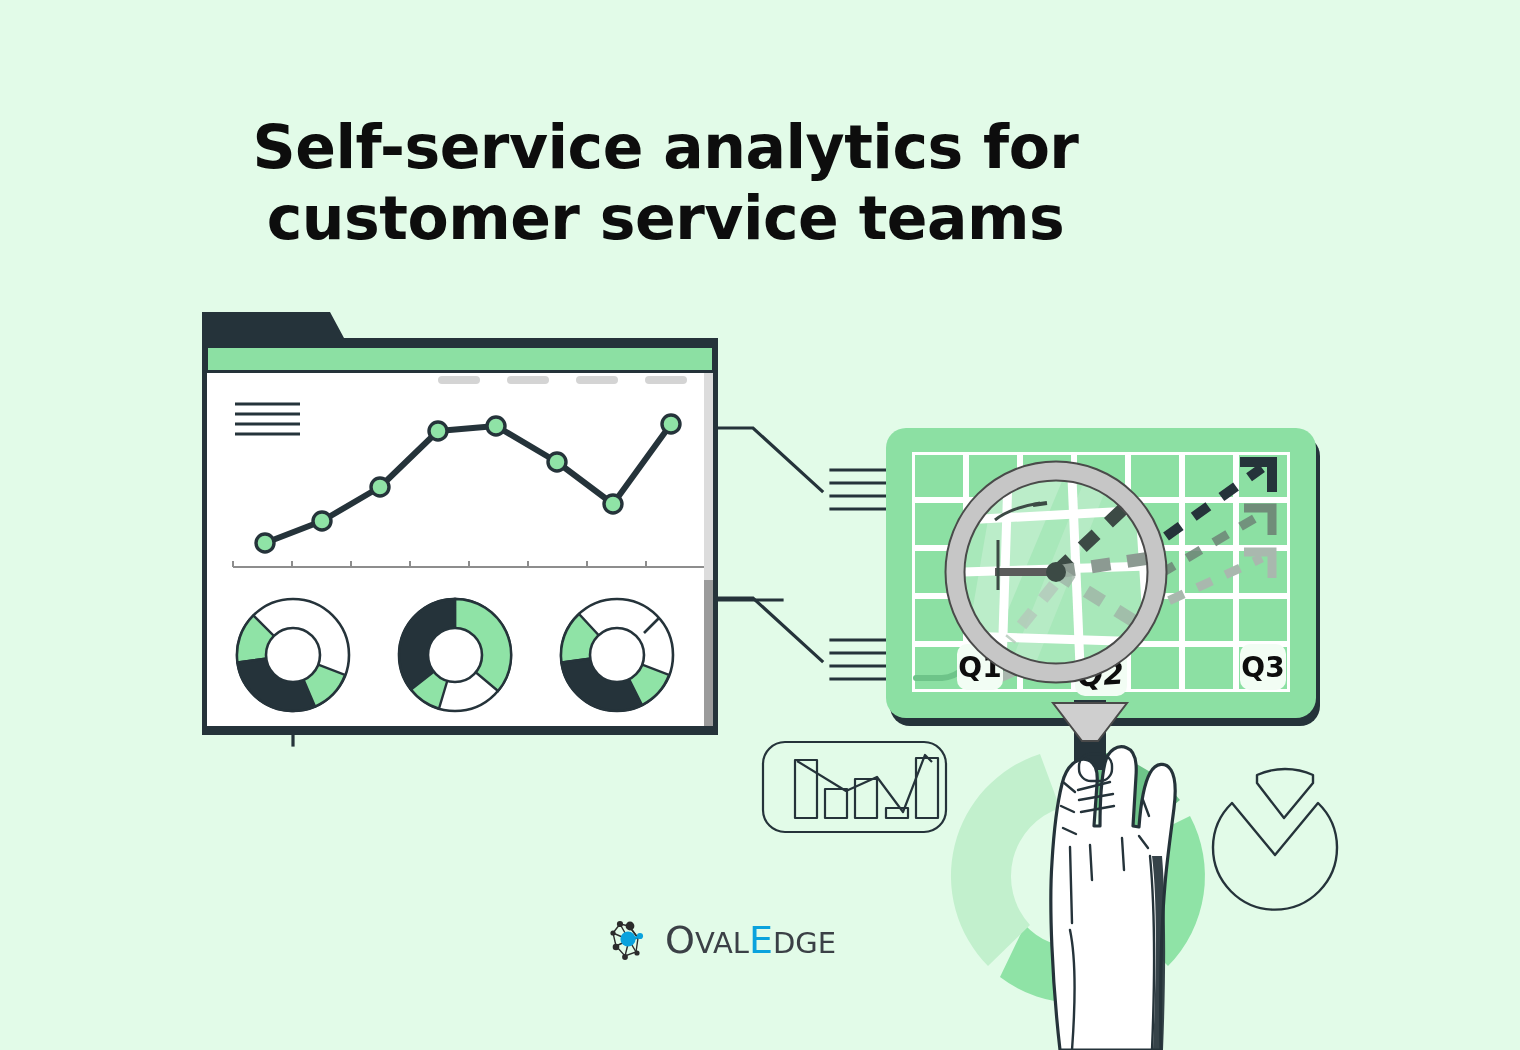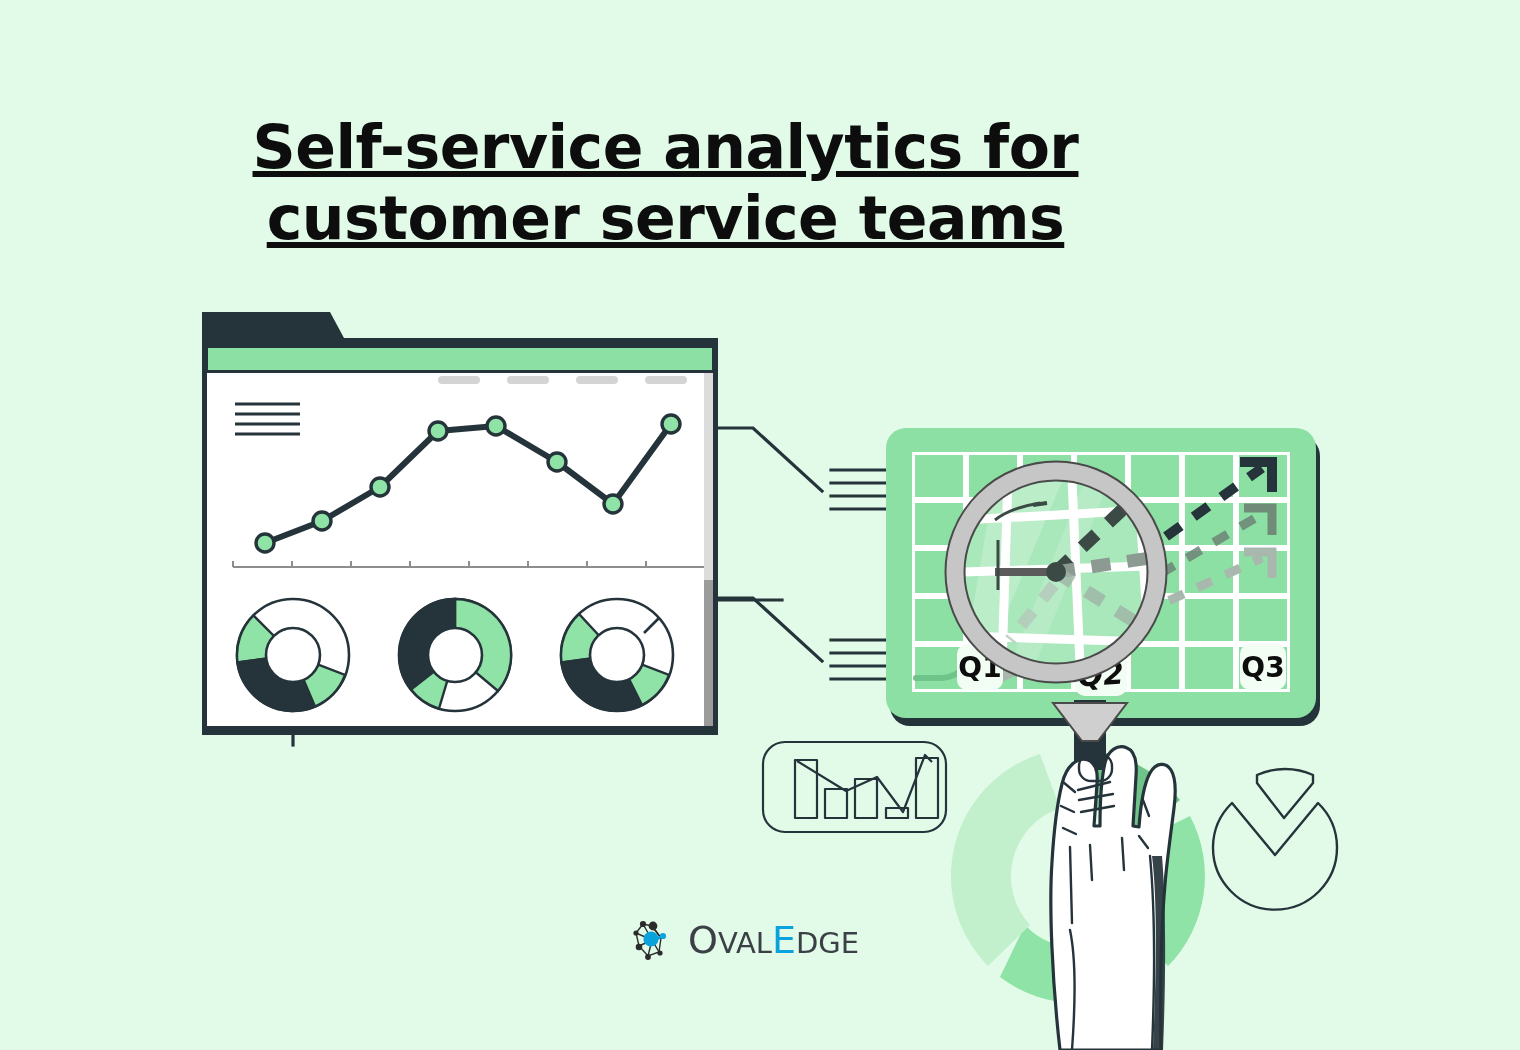--- a/index.html
+++ b/index.html
@@ -26,30 +26,29 @@
     top: 112px;
     width: 1331px;
     text-align: center;
     font-family: "DejaVu Sans", sans-serif;
     font-weight: bold;
     font-size: 60px;
     line-height: 1.18;
     letter-spacing: -0.5px;
     color: #0d0d0d;
     white-space: pre-line;
-    text-decoration: underline;
   }
   #artwork {
     position: absolute;
     left: 0;
     top: 0;
   }
   #logo-wrap {
     position: absolute;
-    left: 628px;
+    left: 605px;
     top: 912px;
     width: 260px;
     height: 56px;
     display: flex;
     align-items: center;
     gap: 12px;
   }
   #logo-text {
     font-family: "DejaVu Sans", sans-serif;
     font-size: 38px;

